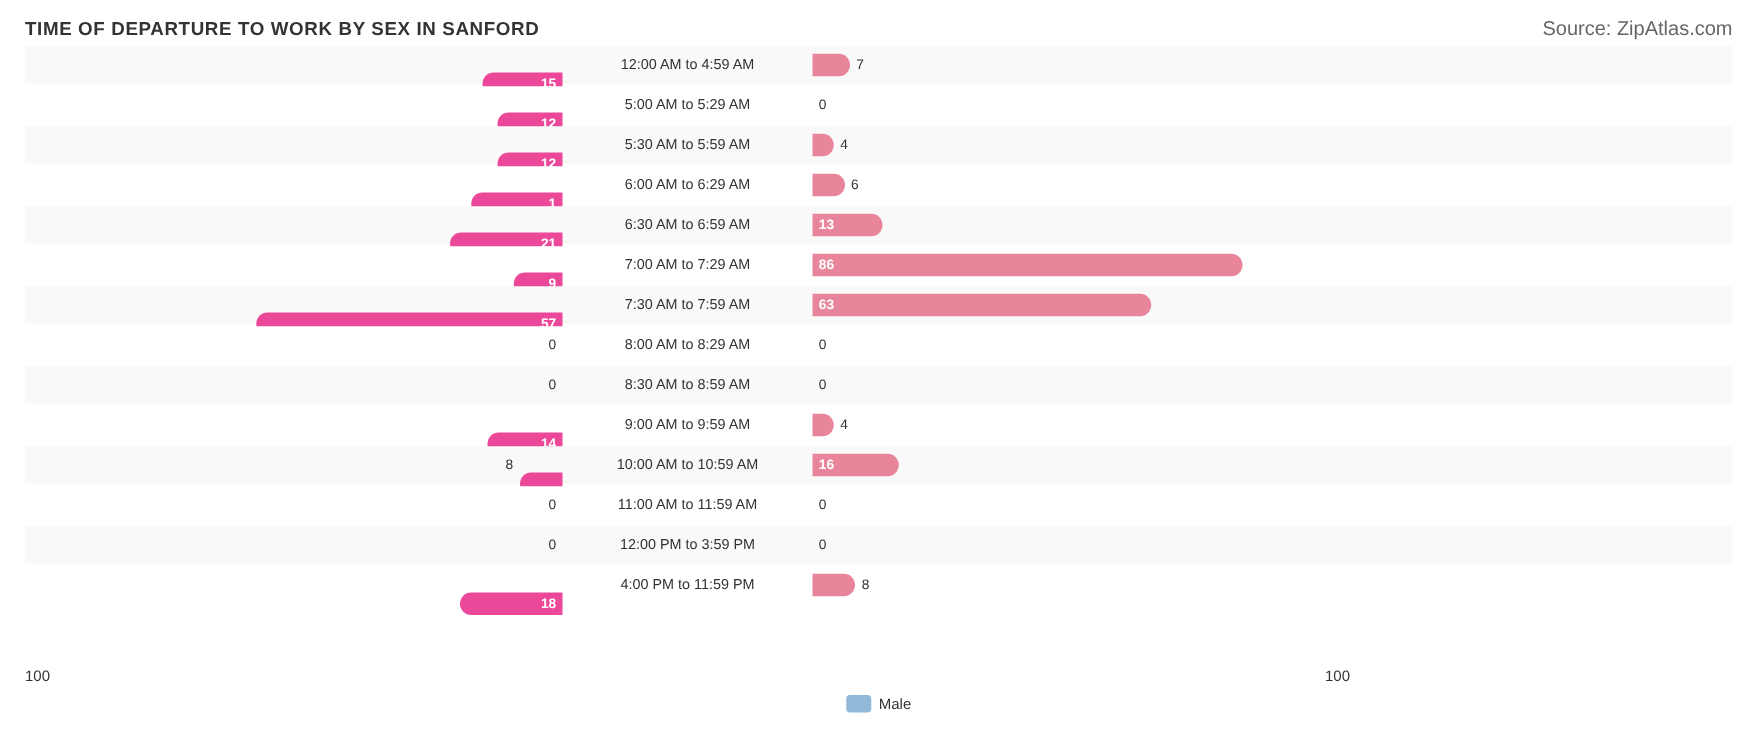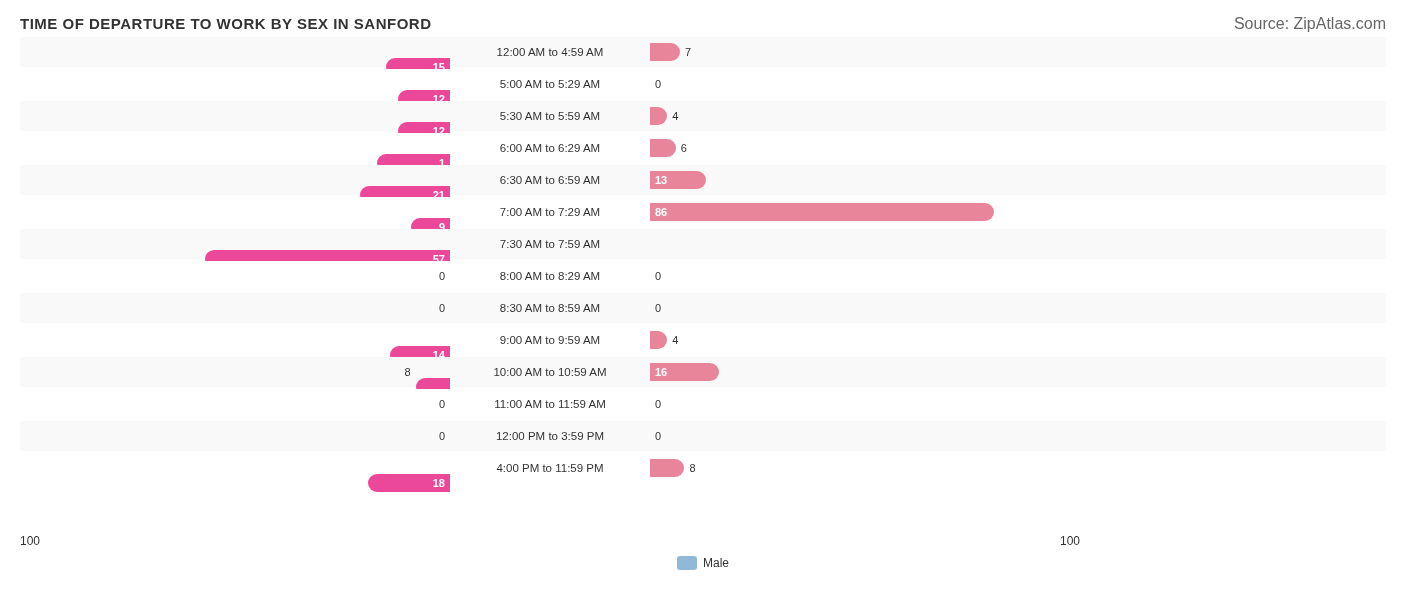--- a/index.html
+++ b/index.html
@@ -309,20 +309,28 @@
       <div class="row">
       <div class="left-area">
         <div class="male-bar-container">
           <div class="male-bar" style="width:245.09999999999997px; border-radius: 9px 0 0 9px;">
             <span class="male-value-inside">57</span>
           </div>
 
         </div>
       </div>
       <div class="center-label">7:30 AM to 7:59 AM</div>
+      <div class="right-area">
+        <div class="female-bar-container">
+          <div class="female-bar" style="width:270.9px; border-radius: 0 9px 9px 0;">
+            <span class="female-value-inside">63</span>
+          </div>
+
+        </div>
+      </div>
     </div>
       <div class="row">
       <div class="left-area">
         <div class="male-bar-container">
           <div class="male-bar" style="width:0px; border-radius: 0;">
             
           </div>
           <span class="male-value" style="left: auto; right: 5px; position: absolute;">0</span>
         </div>
       </div>

